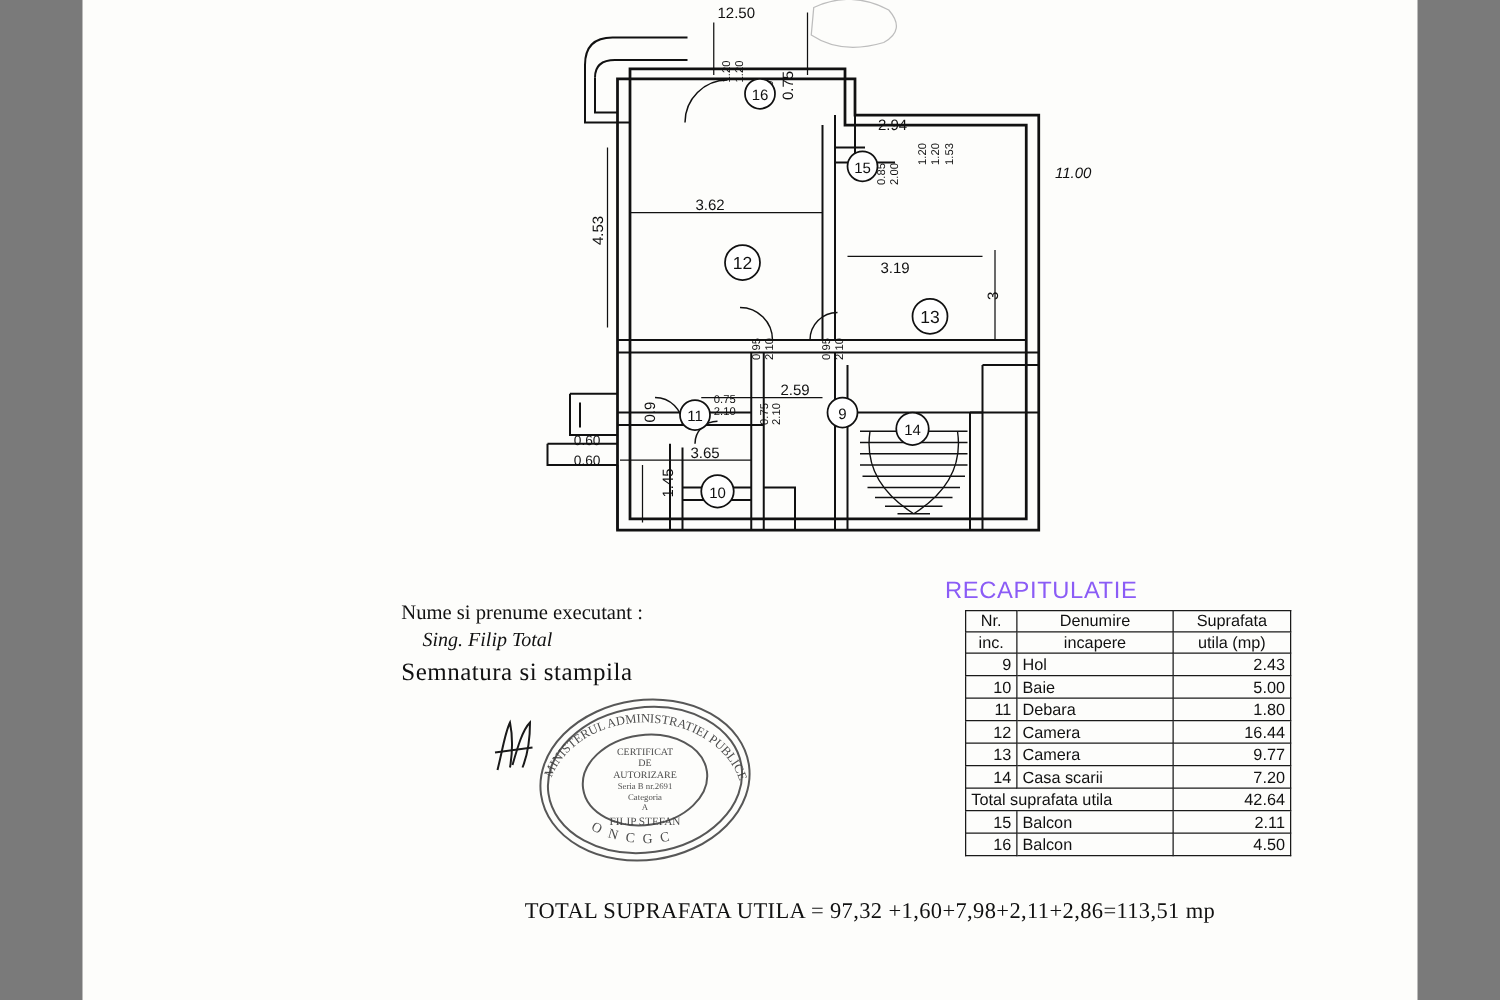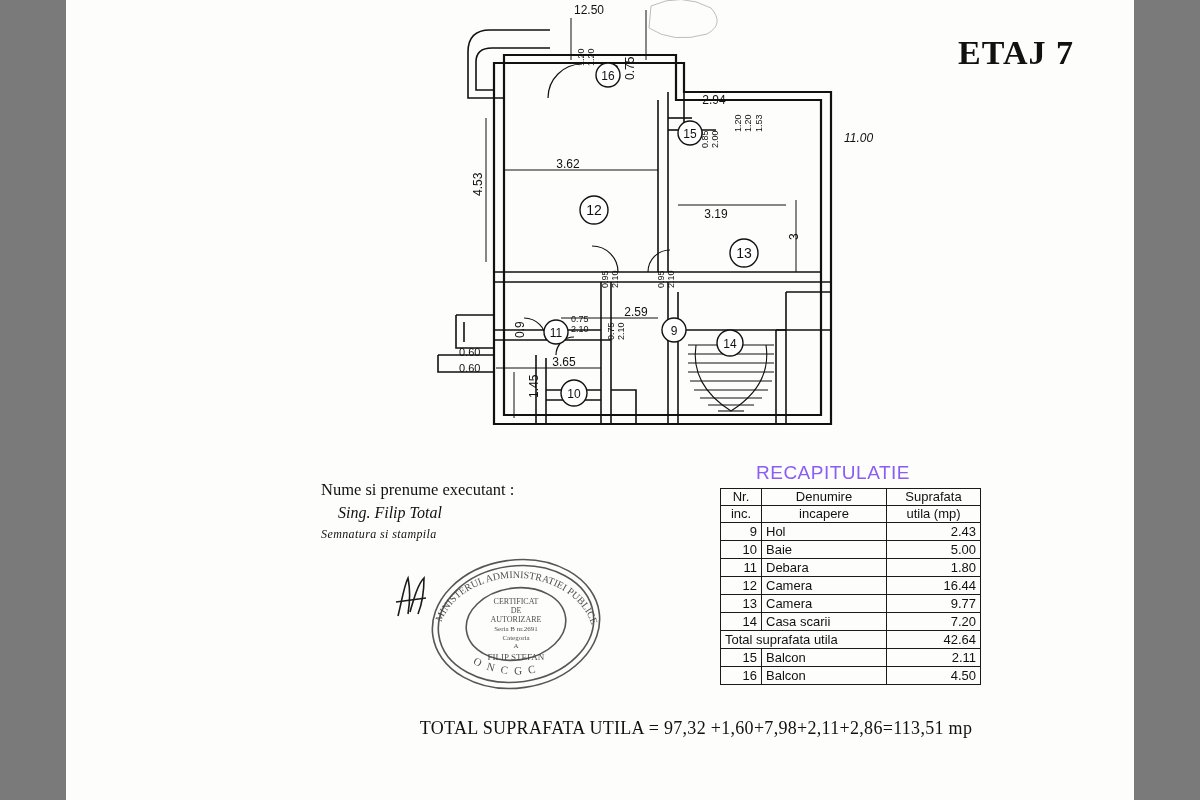--- a/index.html
+++ b/index.html
@@ -58,22 +58,21 @@
     font-size: 16.5px;
     font-family: "Liberation Serif", serif;
   }
   .exec .l2 {
     font-size: 16px;
     font-style: italic;
     margin-top: 4px;
     margin-left: 17px;
   }
   .exec .l3 {
-    font-size: 12px;
-    font-style: italic;
+    font-size: 20px;
     margin-top: 5px;
     letter-spacing: 0.4px;
   }
   
   .stamp {
     position: absolute;
     left: 355px;
     top: 552px;
     width: 190px;
     height: 140px;
@@ -90,21 +89,21 @@
     position: absolute;
     left: 690px;
     top: 462px;
     font-size: 19px;
     font-family: "Liberation Sans", sans-serif;
     letter-spacing: 0.5px;
     color: #8b5cf6;
   }
   table.recap {
     position: absolute;
-    left: 654px;
+    left: 706px;
     top: 488px;
     border-collapse: collapse;
     font-family: "Liberation Sans", sans-serif;
     font-size: 13px;
     color: #111;
     background: transparent;
   }
   table.recap th, table.recap td {
     border: 1px solid #1a1a1a;
     padding: 0 4px;
@@ -137,21 +136,20 @@
     letter-spacing: 0.3px;
   }
   .dim { font-family: "Liberation Sans", sans-serif; fill: #111; }
 </style>
 </head>
 <body>
 
 <div class="page">
   <div class="sheet">
 
-    <div class="etaj-title">ETAJ 7</div>
 
     <div class="plan">
       <svg width="540" height="450" viewBox="0 0 540 450" xmlns="http://www.w3.org/2000/svg">
         <g stroke="#111" fill="none" stroke-width="2.2">
 
           <path d="M108 55 L108 415 L425 415 L425 195 L425 100 L280 100 L280 55 Z"></path>
           <path d="M98 63 L98 424 L435 424 L435 92 L288 92 L288 63 Z"></path>
         </g>
 
         <g stroke="#111" fill="none" stroke-width="1.6">

